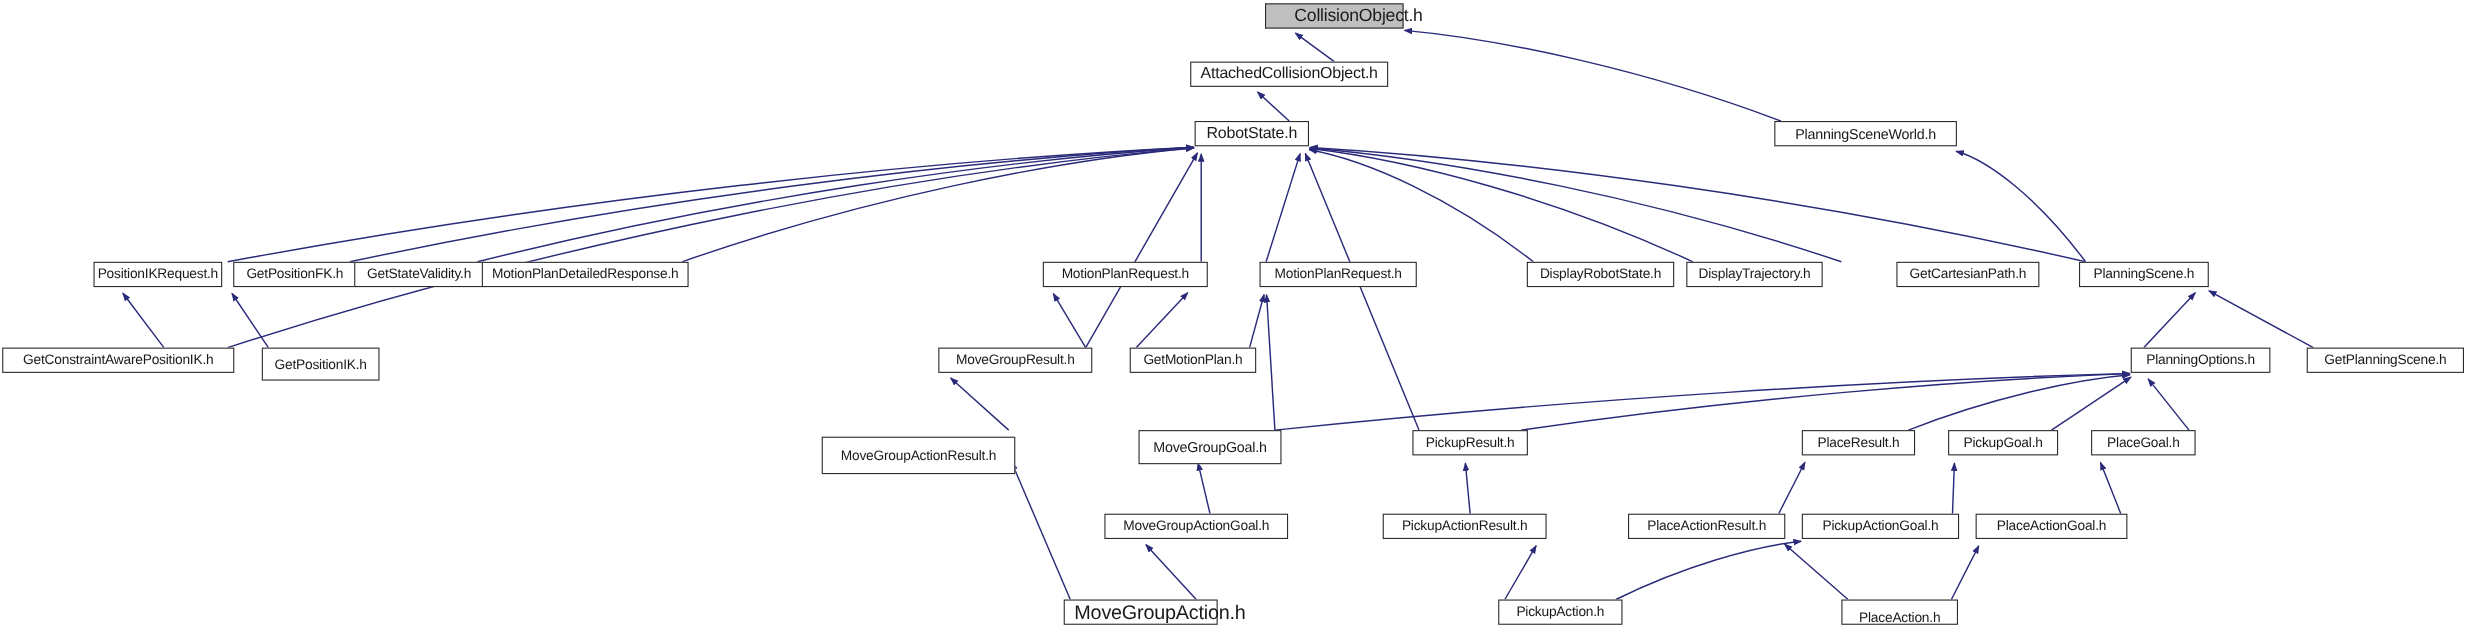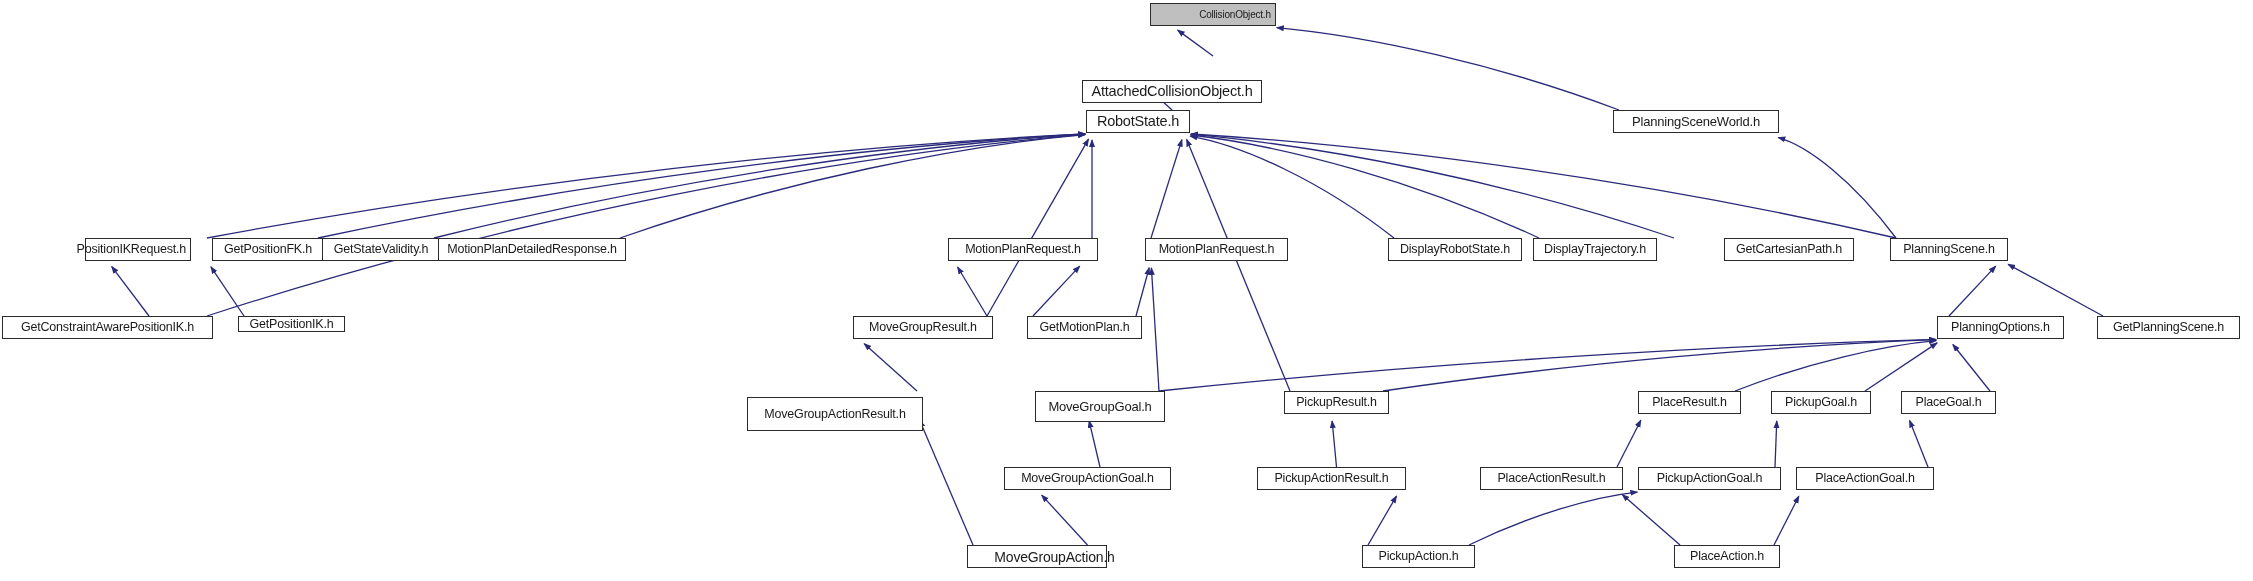--- a/index.html
+++ b/index.html
@@ -101,33 +101,33 @@
       <path d="M1775,467 L1776.7360369306982,420.99502133649673" stroke="#2a2a7a" stroke-width="1.3" fill="none" marker-end="url(#arrowhead)"></path>
       <path d="M1928,467 L1909.5785505767626,420.50777050325814" stroke="#2a2a7a" stroke-width="1.3" fill="none" marker-end="url(#arrowhead)"></path>
       <path d="M973,545 L919.7515039534791,420.4365538911742" stroke="#2a2a7a" stroke-width="1.3" fill="none" marker-end="url(#arrowhead)"></path>
       <path d="M1087.5,545 L1041.734316028996,495.1561857741542" stroke="#2a2a7a" stroke-width="1.3" fill="none" marker-end="url(#arrowhead)"></path>
       <path d="M1368,545 L1396.4797449518746,496.0504383639656" stroke="#2a2a7a" stroke-width="1.3" fill="none" marker-end="url(#arrowhead)"></path>
       <path d="M1469,545 C1530.25,514.75 1595,496.6 1637.3220439816912,492.0987861771828" stroke="#2a2a7a" stroke-width="1.3" fill="none" marker-end="url(#arrowhead)"></path>
       <path d="M1680,545 L1622.273218602477,494.60360354184513" stroke="#2a2a7a" stroke-width="1.3" fill="none" marker-end="url(#arrowhead)"></path>
       <path d="M1774,545 L1798.824218715311,496.23814180921045" stroke="#2a2a7a" stroke-width="1.3" fill="none" marker-end="url(#arrowhead)"></path>
     </svg>
   <div id="node-layer">
-      <div class="gnode root" style="left: 1150px; top: 3px; width: 126px; height: 23px; font-size: 10px; padding-left: 44px;">
+      <div class="gnode root" style="left: 1150px; top: 3px; width: 126px; height: 23px; font-size: 16px; padding-left: 44px;">
         <span class="gnode-label">CollisionObject.h</span>
       </div>
-      <div class="gnode" style="left: 1082px; top: 56px; width: 180px; height: 23px; font-size: 14.5px; margin-top: 24px;">
+      <div class="gnode" style="left: 1082px; top: 56px; width: 180px; height: 23px; font-size: 14.5px;">
         <span class="gnode-label">AttachedCollisionObject.h</span>
       </div>
       <div class="gnode" style="left: 1086px; top: 110px; width: 104px; height: 23px; font-size: 14.5px;">
         <span class="gnode-label">RobotState.h</span>
       </div>
       <div class="gnode" style="left: 1613px; top: 110px; width: 166px; height: 23px; font-size: 13px;">
         <span class="gnode-label">PlanningSceneWorld.h</span>
       </div>
-      <div class="gnode" style="left: 85px; top: 238px; width: 106px; height: 23px; font-size: 12.5px; justify-content: flex-end;">
+      <div class="gnode" style="left: 85px; top: 238px; width: 117px; height: 23px; font-size: 12.5px;">
         <span class="gnode-label">PositionIKRequest.h</span>
       </div>
       <div class="gnode" style="left: 212px; top: 238px; width: 112px; height: 23px; font-size: 12.5px;">
         <span class="gnode-label">GetPositionFK.h</span>
       </div>
       <div class="gnode" style="left: 322px; top: 238px; width: 118px; height: 23px; font-size: 12.5px;">
         <span class="gnode-label">GetStateValidity.h</span>
       </div>
       <div class="gnode" style="left: 438px; top: 238px; width: 188px; height: 23px; font-size: 12.5px;">
         <span class="gnode-label">MotionPlanDetailedResponse.h</span>
@@ -146,21 +146,21 @@
       </div>
       <div class="gnode" style="left: 1724px; top: 238px; width: 130px; height: 23px; font-size: 12.5px;">
         <span class="gnode-label">GetCartesianPath.h</span>
       </div>
       <div class="gnode" style="left: 1890px; top: 238px; width: 118px; height: 23px; font-size: 12.5px;">
         <span class="gnode-label">PlanningScene.h</span>
       </div>
       <div class="gnode" style="left: 2px; top: 316px; width: 211px; height: 23px; font-size: 12.5px;">
         <span class="gnode-label">GetConstraintAwarePositionIK.h</span>
       </div>
-      <div class="gnode" style="left: 238px; top: 316px; width: 107px; height: 16px; font-size: 12.5px;">
+      <div class="gnode" style="left: 238px; top: 316px; width: 107px; height: 30px; font-size: 12.5px;">
         <span class="gnode-label">GetPositionIK.h</span>
       </div>
       <div class="gnode" style="left: 853px; top: 316px; width: 140px; height: 23px; font-size: 12.5px;">
         <span class="gnode-label">MoveGroupResult.h</span>
       </div>
       <div class="gnode" style="left: 1027px; top: 316px; width: 115px; height: 23px; font-size: 12.5px;">
         <span class="gnode-label">GetMotionPlan.h</span>
       </div>
       <div class="gnode" style="left: 1937px; top: 316px; width: 127px; height: 23px; font-size: 12.5px;">
         <span class="gnode-label">PlanningOptions.h</span>
@@ -194,23 +194,23 @@
       </div>
       <div class="gnode" style="left: 1480px; top: 467px; width: 143px; height: 23px; font-size: 12.5px;">
         <span class="gnode-label">PlaceActionResult.h</span>
       </div>
       <div class="gnode" style="left: 1638px; top: 467px; width: 143px; height: 23px; font-size: 12.5px;">
         <span class="gnode-label">PickupActionGoal.h</span>
       </div>
       <div class="gnode" style="left: 1796px; top: 467px; width: 138px; height: 23px; font-size: 12.5px;">
         <span class="gnode-label">PlaceActionGoal.h</span>
       </div>
-      <div class="gnode" style="left: 967px; top: 545px; width: 140px; height: 23px; font-size: 14px; padding-left: 35px;">
+      <div class="gnode" style="left: 967px; top: 545px; width: 140px; height: 23px; font-size: 18px; padding-left: 35px;">
         <span class="gnode-label">MoveGroupAction.h</span>
       </div>
       <div class="gnode" style="left: 1362px; top: 545px; width: 113px; height: 23px; font-size: 12.5px;">
         <span class="gnode-label">PickupAction.h</span>
       </div>
-      <div class="gnode" style="left: 1674px; top: 545px; width: 106px; height: 23px; font-size: 12.5px;">
+      <div class="gnode" style="left: 1674px; top: 545px; width: 106px; height: 23px; font-size: 12.5px; align-items: flex-end;">
         <span class="gnode-label">PlaceAction.h</span>
       </div>
     </div>
 </div>
 
 </body></html>

